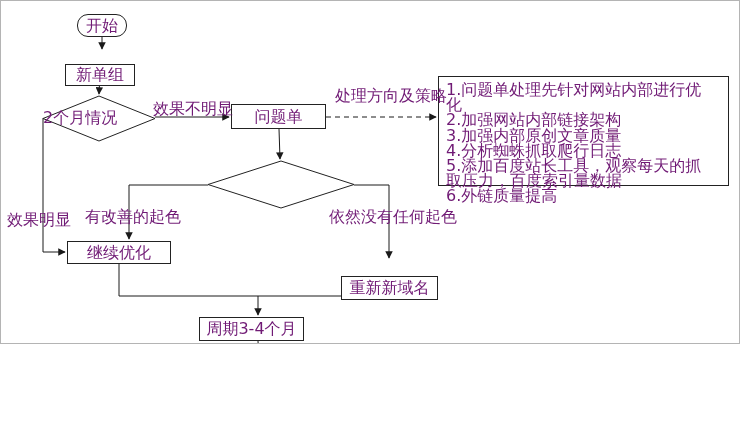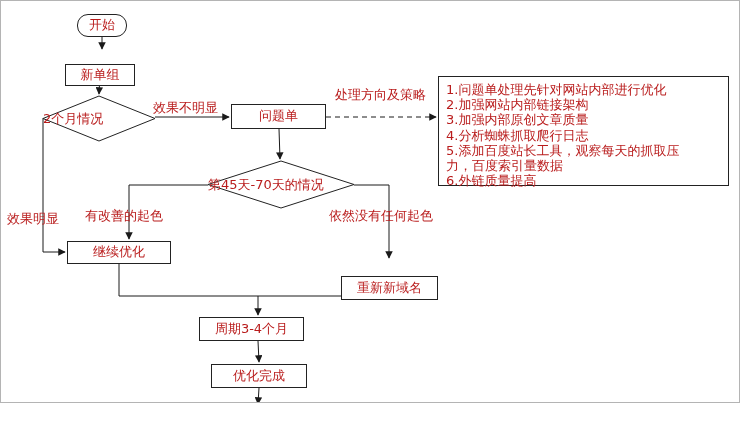--- a/index.html
+++ b/index.html
@@ -1,23 +1,23 @@
 <!DOCTYPE html>
 <html><head>
 <meta charset="utf-8">
 <style>
   html,body{margin:0;padding:0;background:#fff;}
   #canvas{
     position:relative;
-    width:740px;height:403px;
+    width:740px;height:344px;
     background:#ffffff;
     border:1px solid #b4b4b4;
     box-sizing:border-box;
     font-family:"DejaVu Sans","Liberation Sans",sans-serif;
-    font-size:13px;color:#b91c1c;
+    font-size:16px;color:#701a75;
     overflow:hidden;
   }
   #wires{position:absolute;left:0;top:0;width:740px;height:446px;}
   .node{
     position:absolute;
     border:1px solid #222;
     background:#fff;
     display:flex;align-items:center;justify-content:center;
     text-align:center;
     box-sizing:border-box;
@@ -107,23 +107,20 @@
 
   <div class="strategy" style="left:437px;top:75px;width:291px;height:110px;">
     <div>1.问题单处理先针对网站内部进行优化</div>
     <div>2.加强网站内部链接架构</div>
     <div>3.加强内部原创文章质量</div>
     <div>4.分析蜘蛛抓取爬行日志</div>
     <div>5.添加百度站长工具，观察每天的抓取压力，百度索引量数据</div>
     <div>6.外链质量提高</div>
   </div>
 
-  <div class="diamond-label" style="left:207px;top:160px;width:146px;height:47px;">
-    <span>第45天-70天的情况</span>
-  </div>
 
   <div class="node" style="left:66px;top:240px;width:104px;height:23px;">
     <span>继续优化</span>
   </div>
 
   <div class="node" style="left:340px;top:275px;width:97px;height:24px;">
     <span>重新新域名</span>
   </div>
 
   <div class="node" style="left:198px;top:316px;width:105px;height:24px;">

